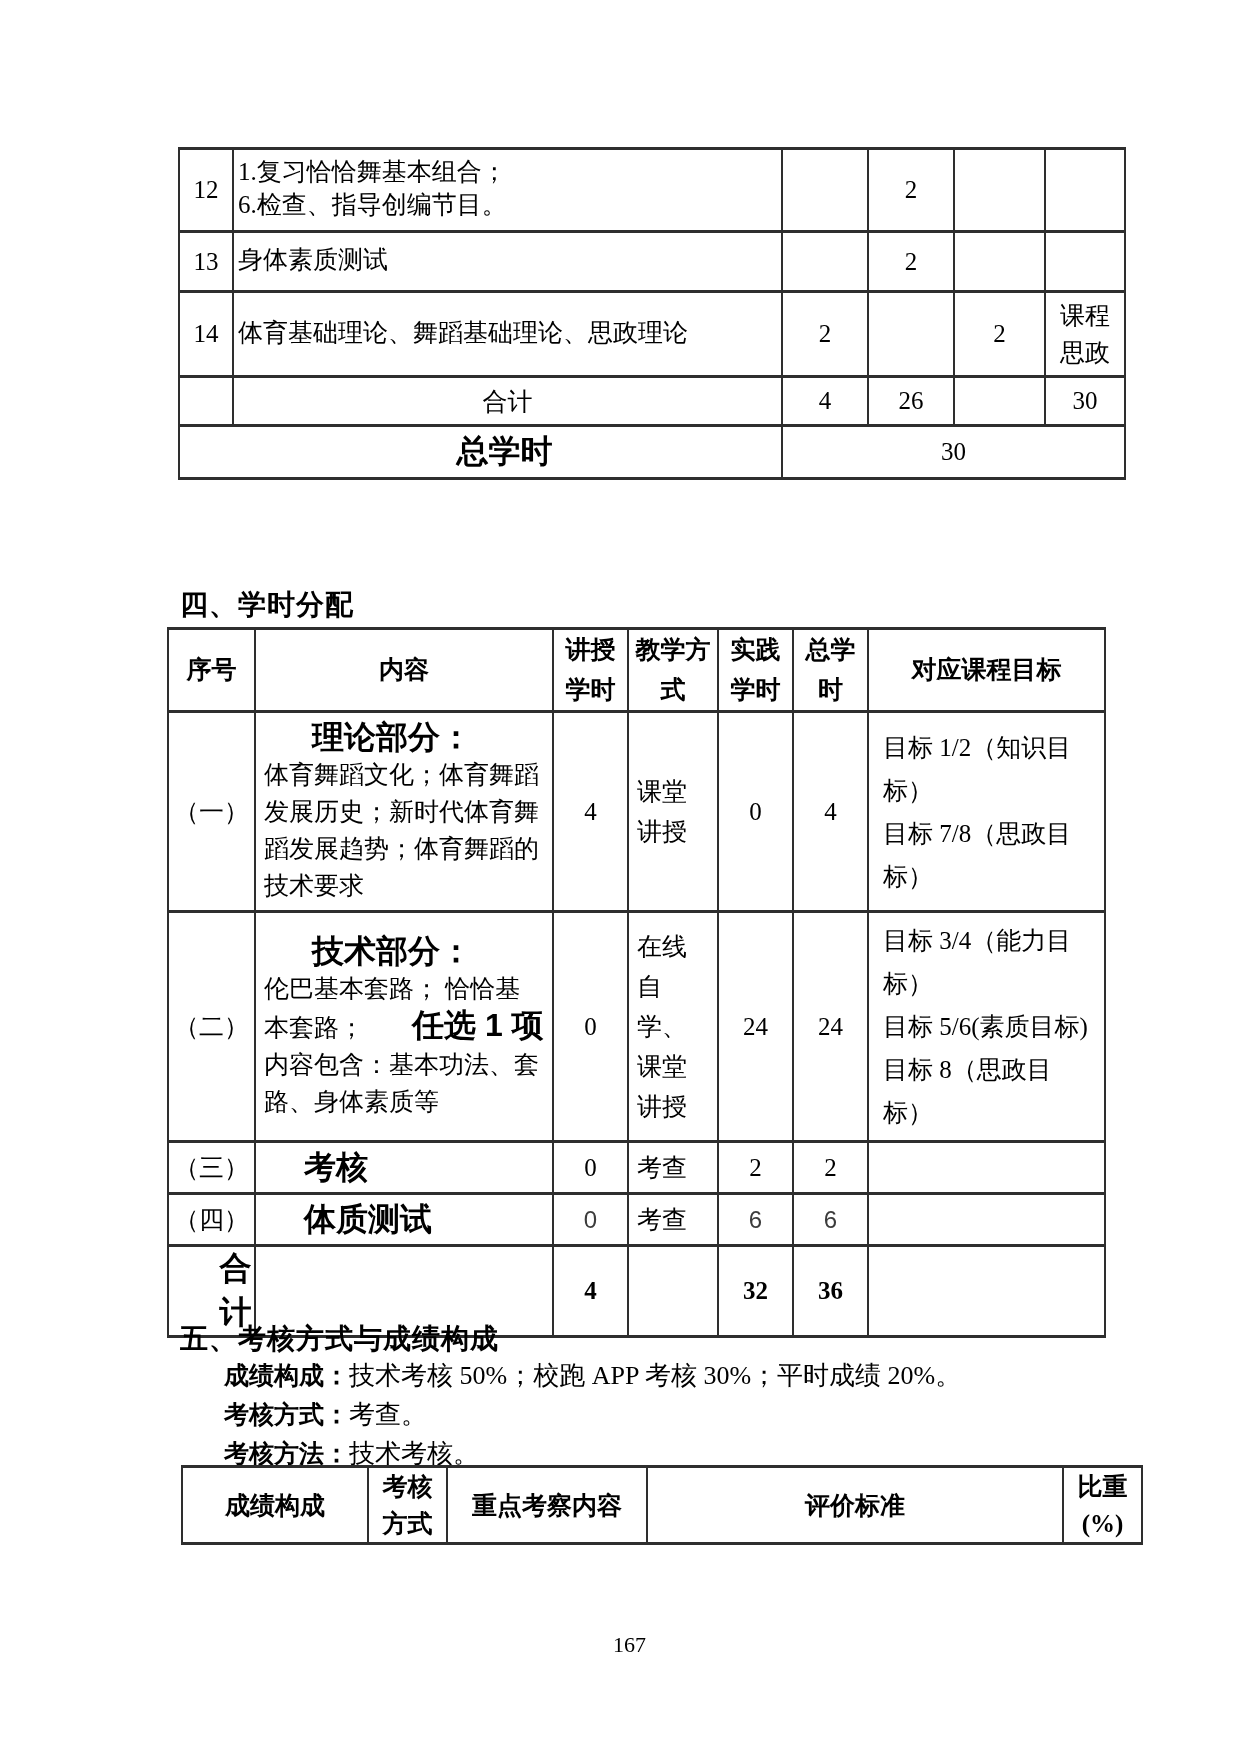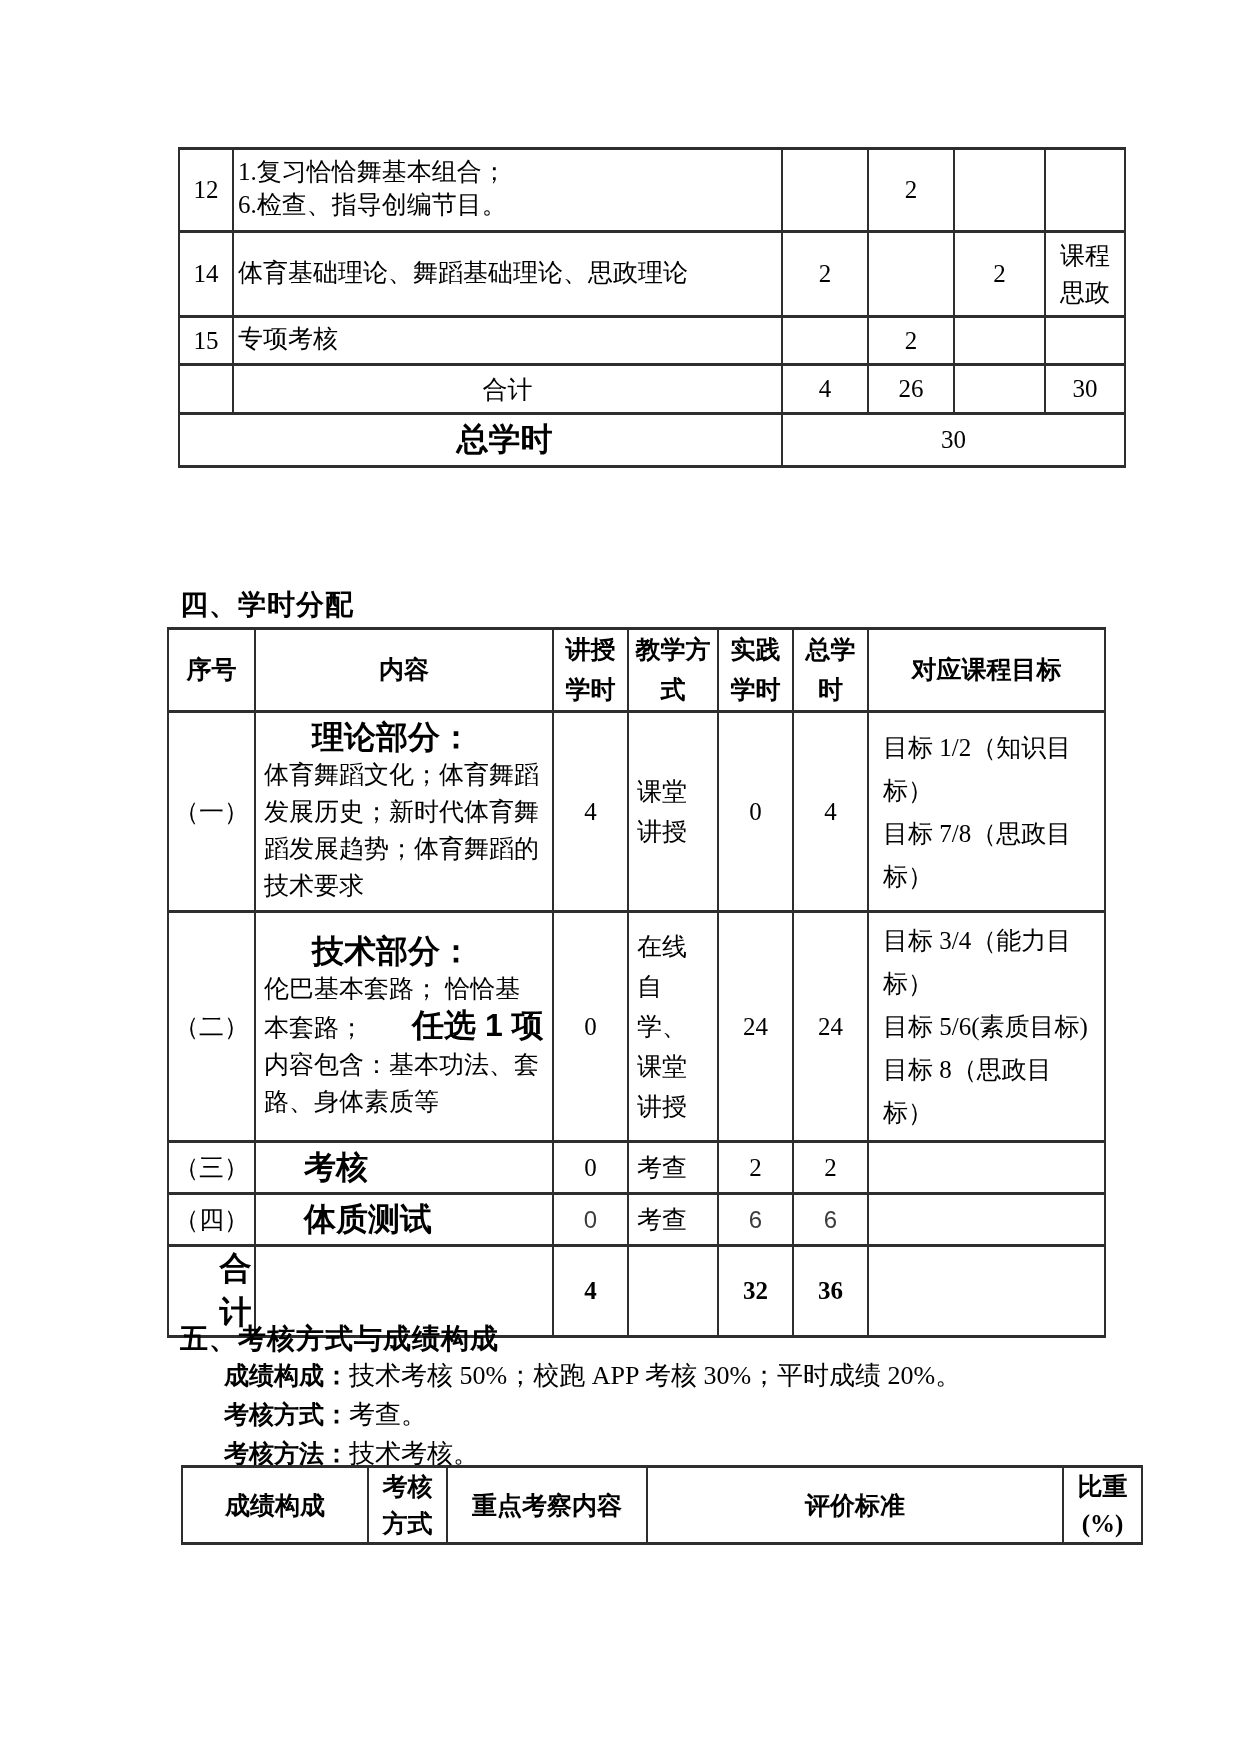--- a/index.html
+++ b/index.html
@@ -77,36 +77,36 @@
         <td class="ctr">12</td>
         <td class="content1">
           <span class="block">1.复习恰恰舞基本组合；</span>
           <span class="block">6.检查、指导创编节目。</span>
         </td>
         <td class="ctr"></td>
         <td class="ctr">2</td>
         <td class="ctr"></td>
         <td class="ctr wrap2"></td>
       </tr>
+      <tr style="height:60px">
+        <td class="ctr">13</td>
+        <td class="content1">身体素质测试</td>
+        <td class="ctr"></td>
+        <td class="ctr">2</td>
+        <td class="ctr"></td>
+        <td class="ctr"></td>
+      </tr>
       <tr style="height:85px">
         <td class="ctr">14</td>
         <td class="content1">体育基础理论、舞蹈基础理论、思政理论</td>
         <td class="ctr">2</td>
         <td class="ctr"></td>
         <td class="ctr">2</td>
         <td class="ctr wrap2">课程
 思政</td>
-      </tr>
-      <tr style="height:48px">
-        <td class="ctr">15</td>
-        <td class="content1">专项考核</td>
-        <td class="ctr"></td>
-        <td class="ctr">2</td>
-        <td class="ctr"></td>
-        <td class="ctr"></td>
       </tr>
       <tr style="height:49px">
         <td></td>
         <td class="ctr">合计</td>
         <td class="ctr">4</td>
         <td class="ctr">26</td>
         <td class="ctr"></td>
         <td class="ctr">30</td>
       </tr>
       <tr style="height:53px">
@@ -233,14 +233,15 @@
         <td class="hdr" style="line-height:37px">考核
 方式</td>
         <td class="hdr" style="line-height:37px">重点考察内容</td>
         <td class="hdr" style="line-height:37px">评价标准</td>
         <td class="hdr" style="line-height:37px">比重
 (%)</td>
       </tr>
     </tbody>
   </table>
 
+  <div class="pagenum">167</div>
 
 </div>
 
 </body></html>

